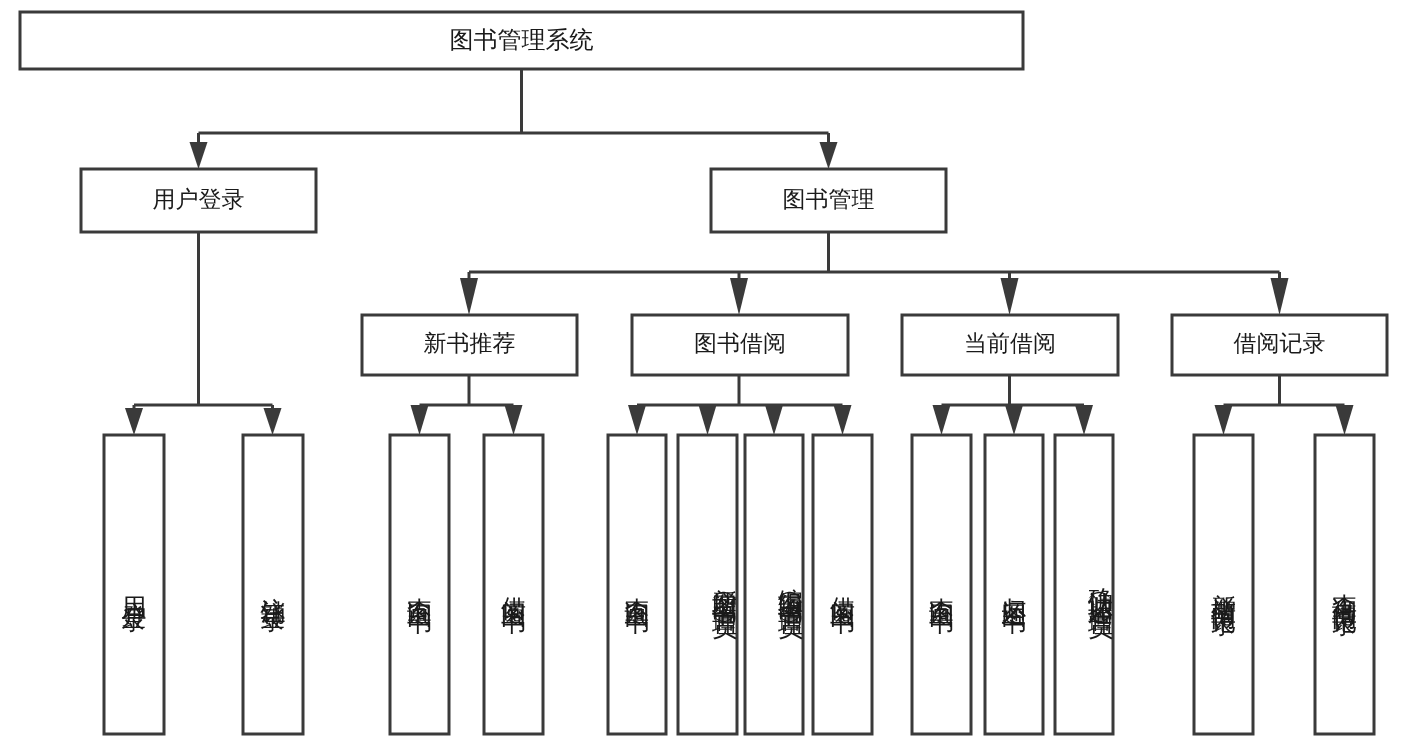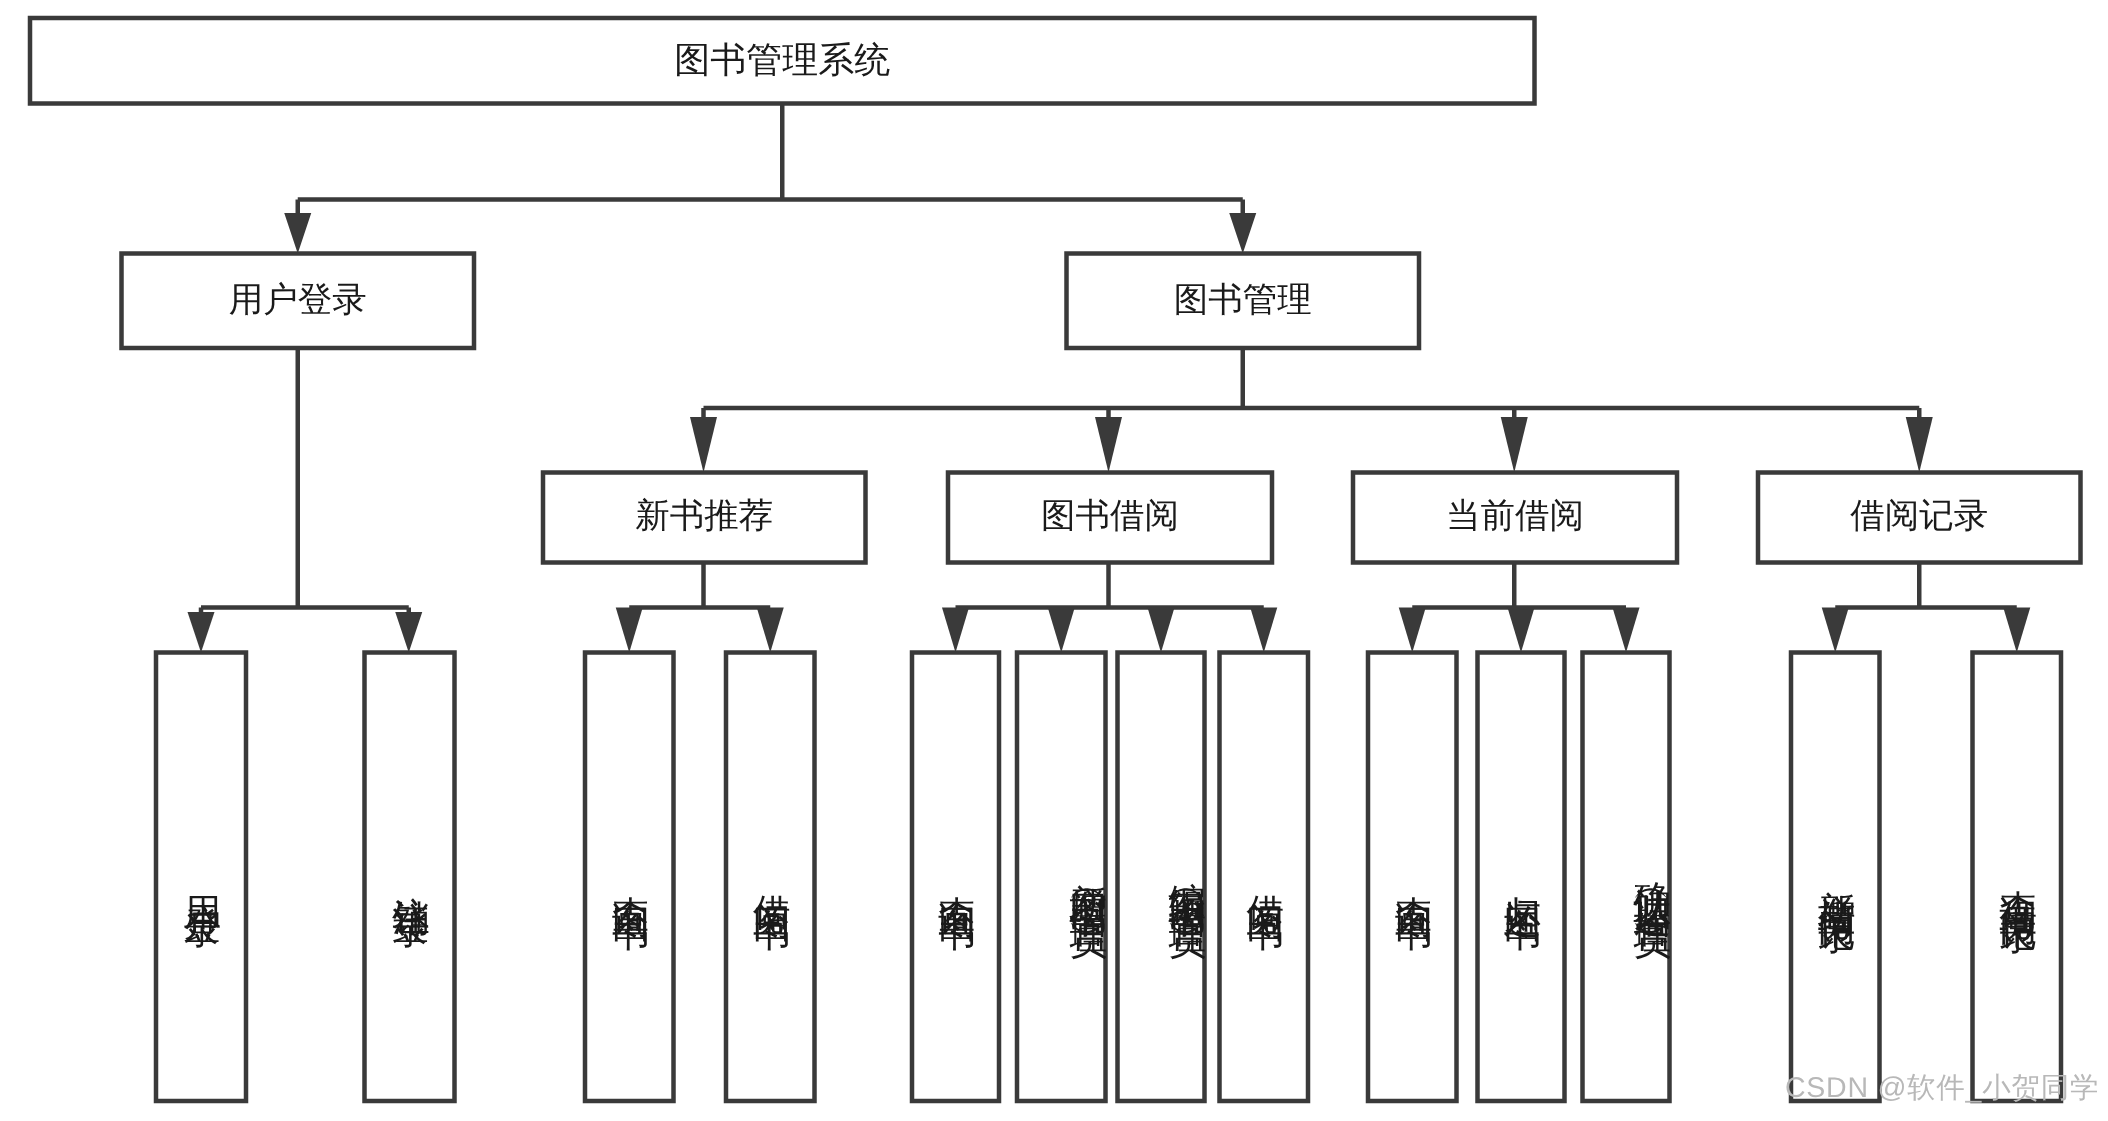--- a/index.html
+++ b/index.html
@@ -211,15 +211,14 @@
   <div class="leaf-label centered" style="left:608px; top:445px; width:58px; height:279px;">查询图书</div>
   <div class="leaf-label" style="left:678px; top:443px; width:59px; height:285px;">新增图书（管理员）</div>
   <div class="leaf-label" style="left:745px; top:443px; width:58px; height:285px;">编辑图书（管理员）</div>
   <div class="leaf-label centered" style="left:813px; top:445px; width:59px; height:279px;">借阅图书</div>
   <div class="leaf-label centered" style="left:912px; top:445px; width:59px; height:279px;">查询图书</div>
   <div class="leaf-label centered" style="left:985px; top:445px; width:58px; height:279px;">归还图书</div>
   <div class="leaf-label" style="left:1055px; top:443px; width:58px; height:285px;">确认归还（管理员）</div>
   <div class="leaf-label centered" style="left:1194px; top:445px; width:59px; height:279px;">新增借阅记录</div>
   <div class="leaf-label centered" style="left:1315px; top:445px; width:59px; height:279px;">查询借阅记录</div>
 
-  <div class="watermark">CSDN @软件_小贺同学</div>
 
 </div>
 
 </body></html>

